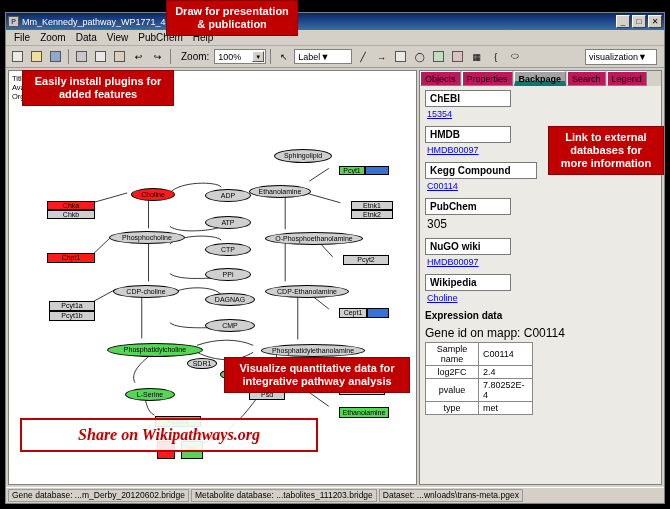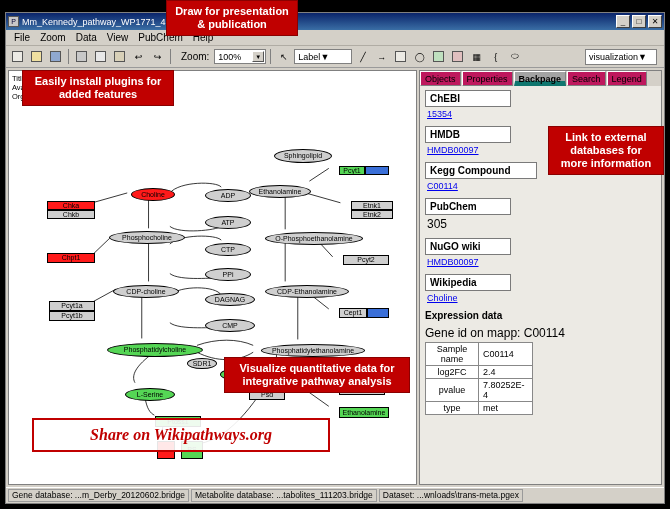--- a/index.html
+++ b/index.html
@@ -131,21 +131,21 @@
   .blue { background:#3a6fd8; color:#fff; }
   .grey { background:#cfcfcf; }
   svg.edges { position:absolute; left:0; top:0; width:100%; height:100%; }
   
   .callout {
     position:absolute; background:#c00000; color:#fff; font-weight:bold;
     font-size:11px; text-align:center; line-height:13px;
     padding:4px 6px; border:1px solid #8a0000; z-index:30;
   }
   .share-box {
-    position:absolute; left:32px; top:418px; width:298px; height:34px;
+    position:absolute; left:20px; top:418px; width:298px; height:34px;
     border:2px solid #c00000; background:rgba(255,255,255,0.9);
     color:#c00000; font-weight:bold; font-style:italic; font-size:16px;
     display:flex;align-items:center;justify-content:center; z-index:31;
     font-family:"Liberation Serif", serif;
   }
 </style>
 </head>
 <body>
 
 <div class="app-window">

